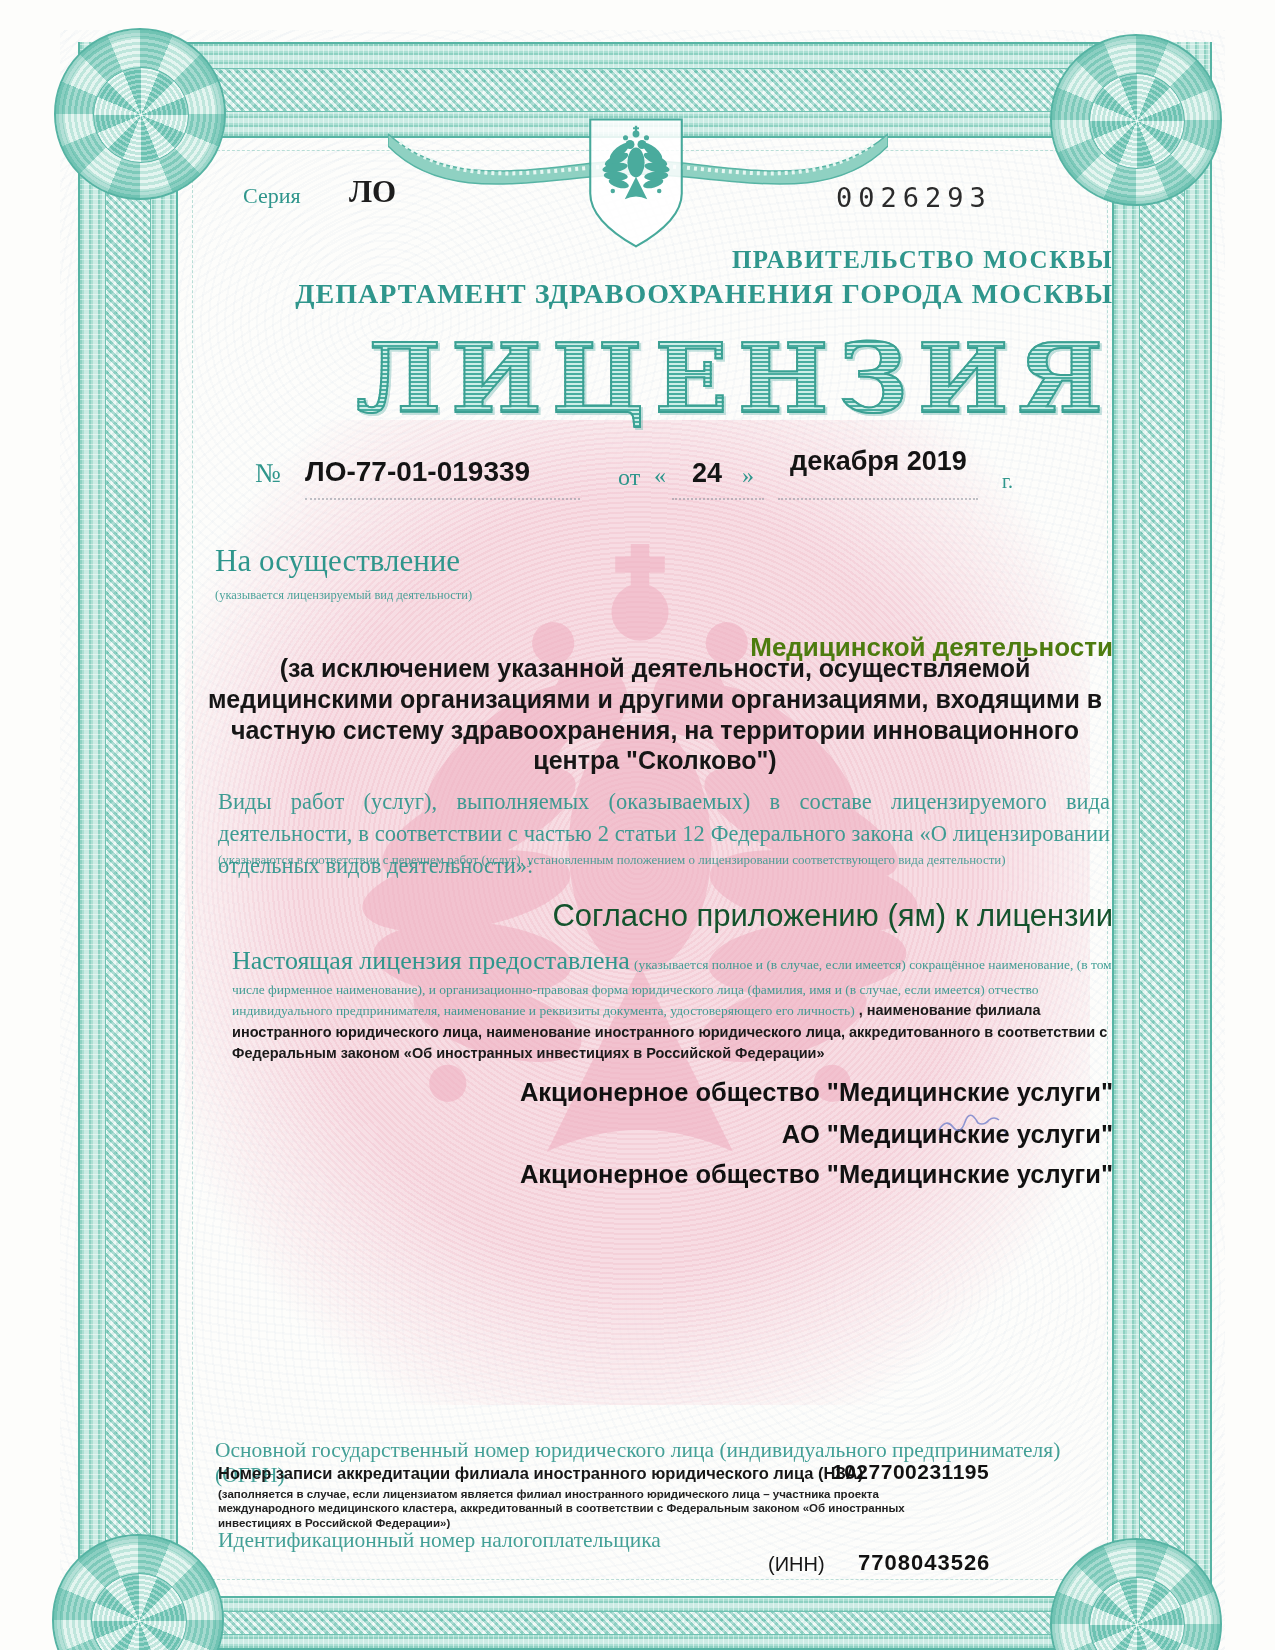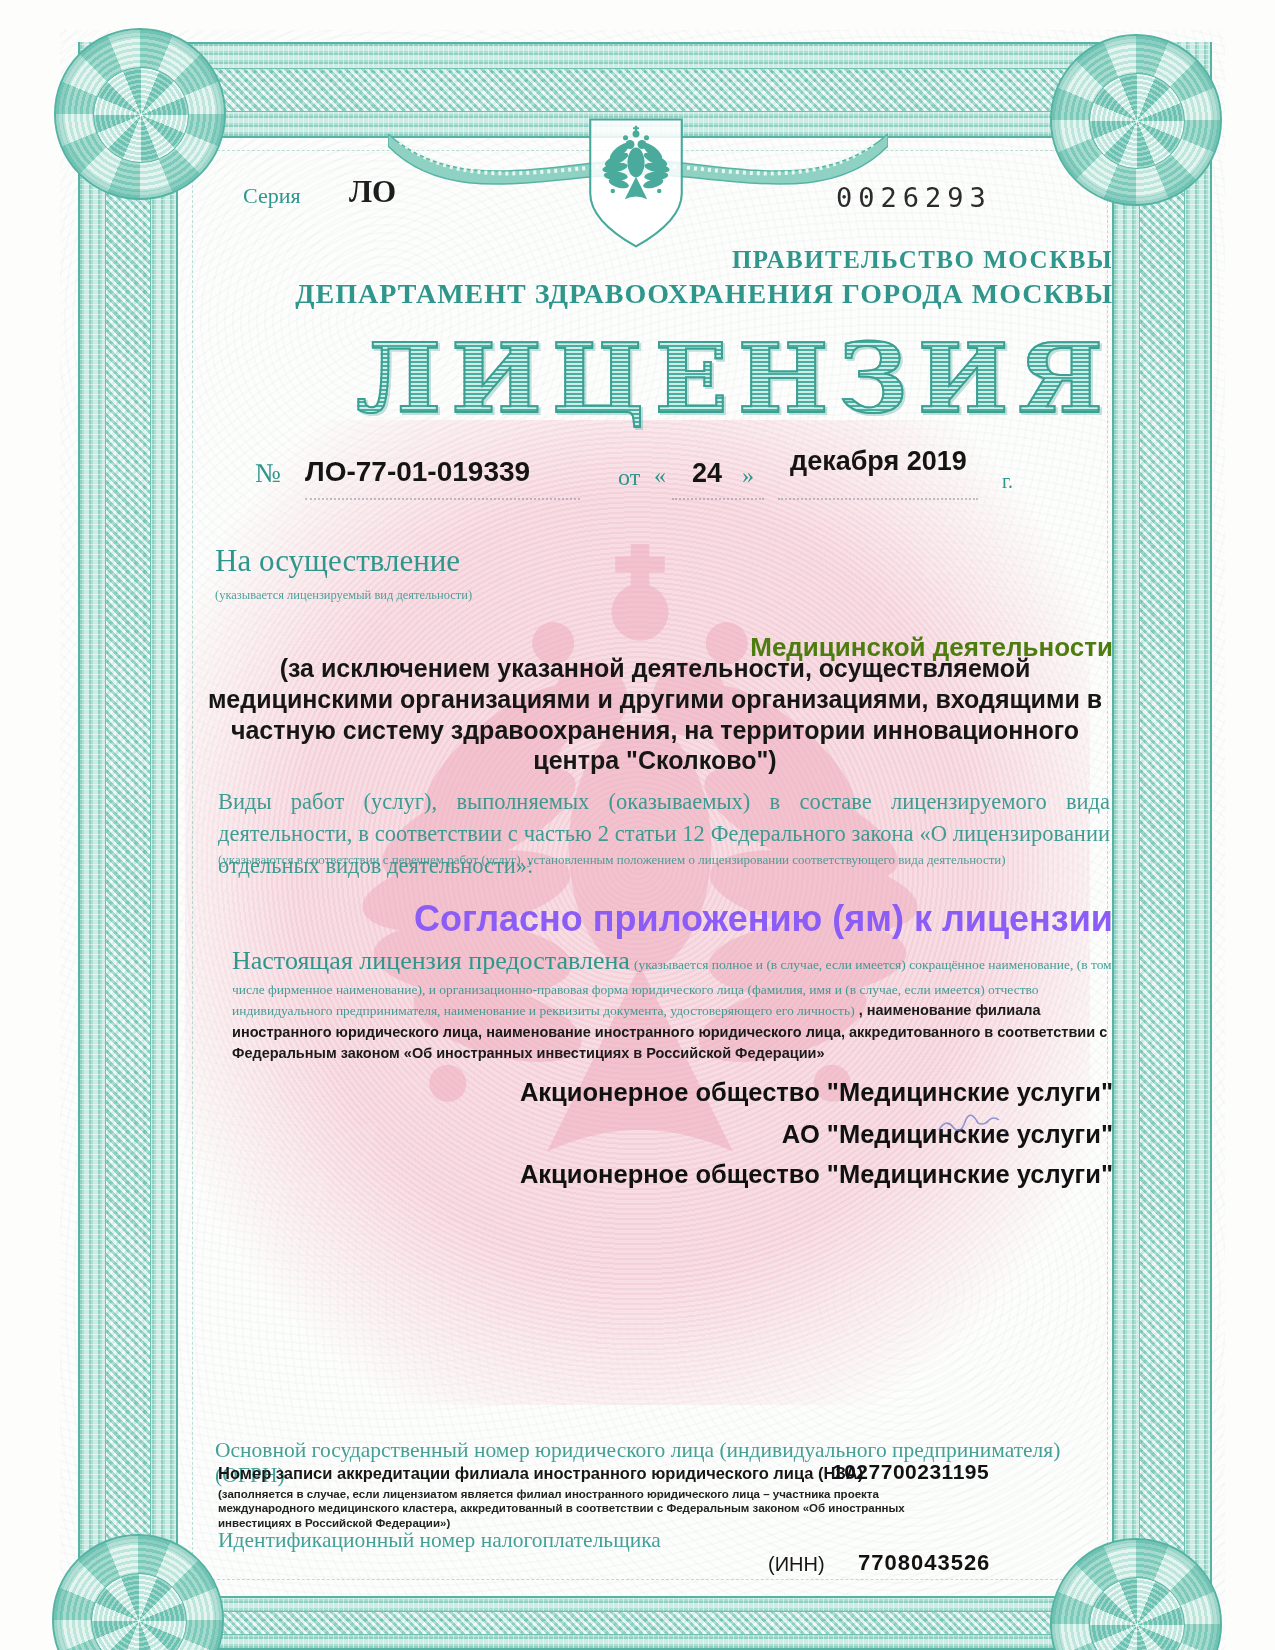--- a/index.html
+++ b/index.html
@@ -106,21 +106,21 @@
 
   .act-heading{left:215px;top:543px;font-size:31px;}
   .act-note{left:215px;top:588px;font-size:12.5px;opacity:.85;}
   .act-name{top:615px;font-size:26px;font-weight:bold;color:#4d7c0f;margin-top:17px;}
   .act-exception{left:195px;top:653px;width:920px;text-align:center;
     font-size:25px;font-weight:bold;color:#161616;line-height:1.23;}
 
   .works-intro{left:218px;top:786px;width:892px;font-size:22.5px;line-height:1.42;
     text-align:justify;opacity:.92;}
   .works-note{left:218px;top:852px;font-size:13px;opacity:.85;}
-  .works-value{top:898px;font-size:36px;font-weight:bold;color:#8b5cf6;}
+  .works-value{top:898px;font-size:31px;font-weight:normal;color:#14532d;}
 
   .granted{left:232px;top:944px;width:898px;line-height:1.32;}
   .granted-label{font-size:26px;}
   .granted-note-teal{font-size:13.5px;opacity:.9;}
   .granted-note-black{font-family:"Liberation Sans",sans-serif;font-size:14.5px;font-weight:bold;color:#1a1a1a;}
 
   .company1{top:1078px;font-size:25.5px;font-weight:bold;color:#111;}
   .company2{top:1120px;font-size:25.5px;font-weight:bold;color:#111;}
   .company3{top:1160px;font-size:25.5px;font-weight:bold;color:#111;}
   .pen-mark{left:935px;top:1112px;z-index:6;}

